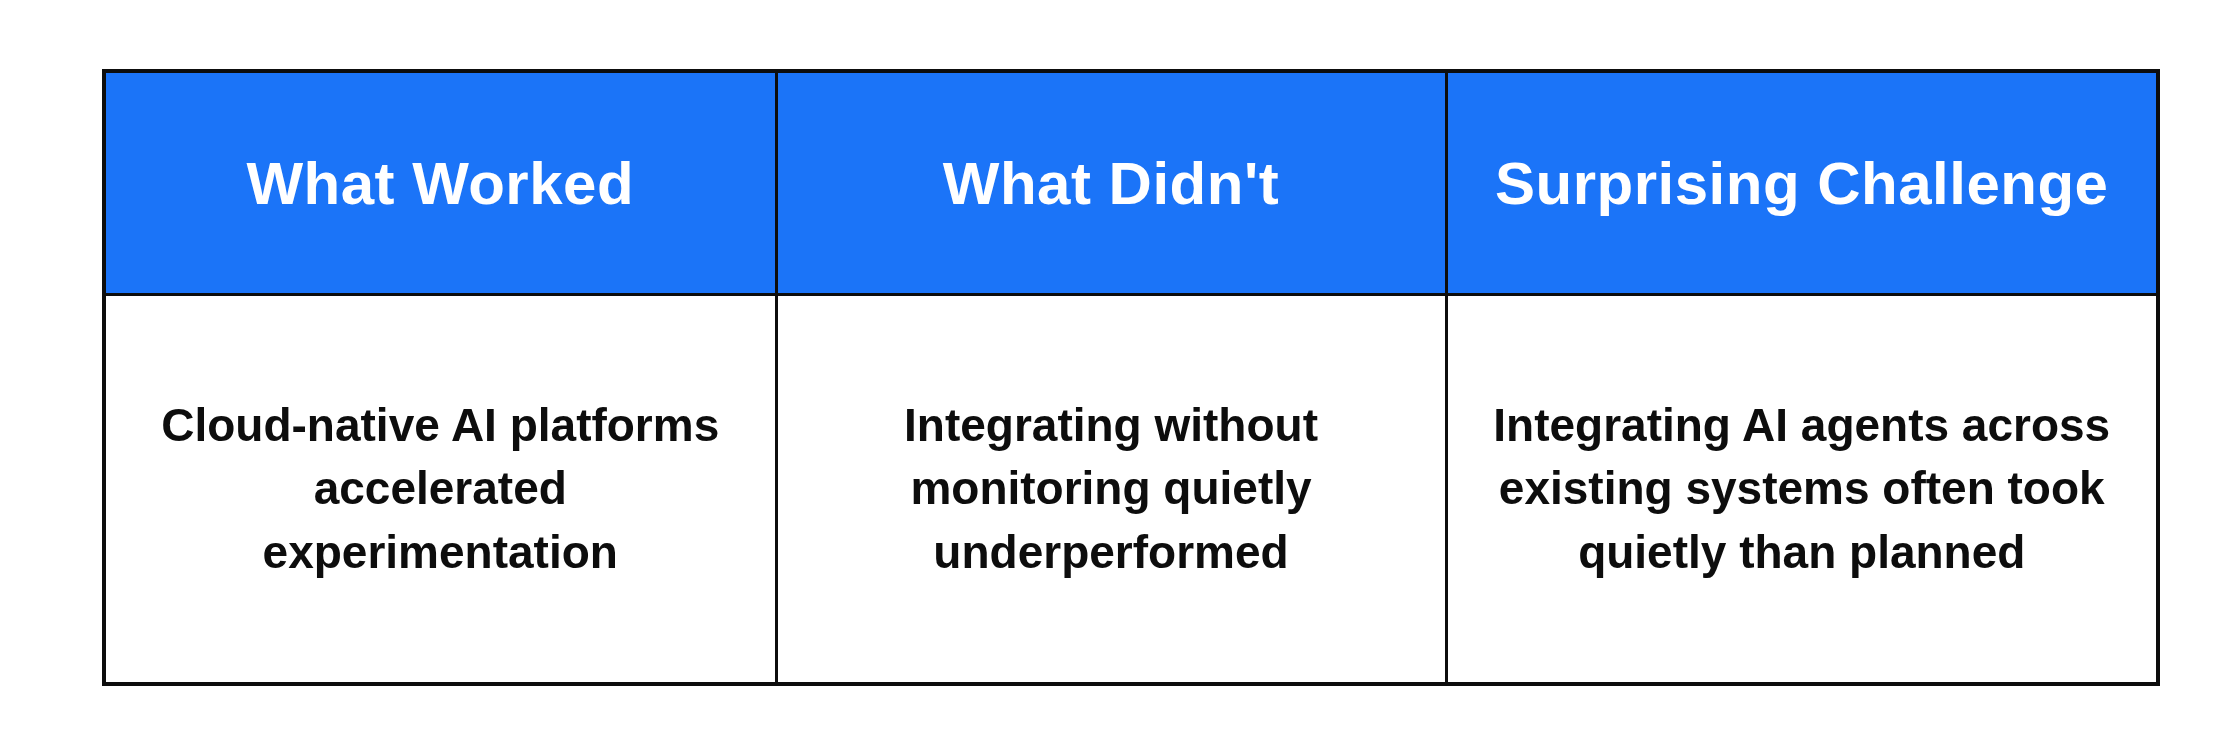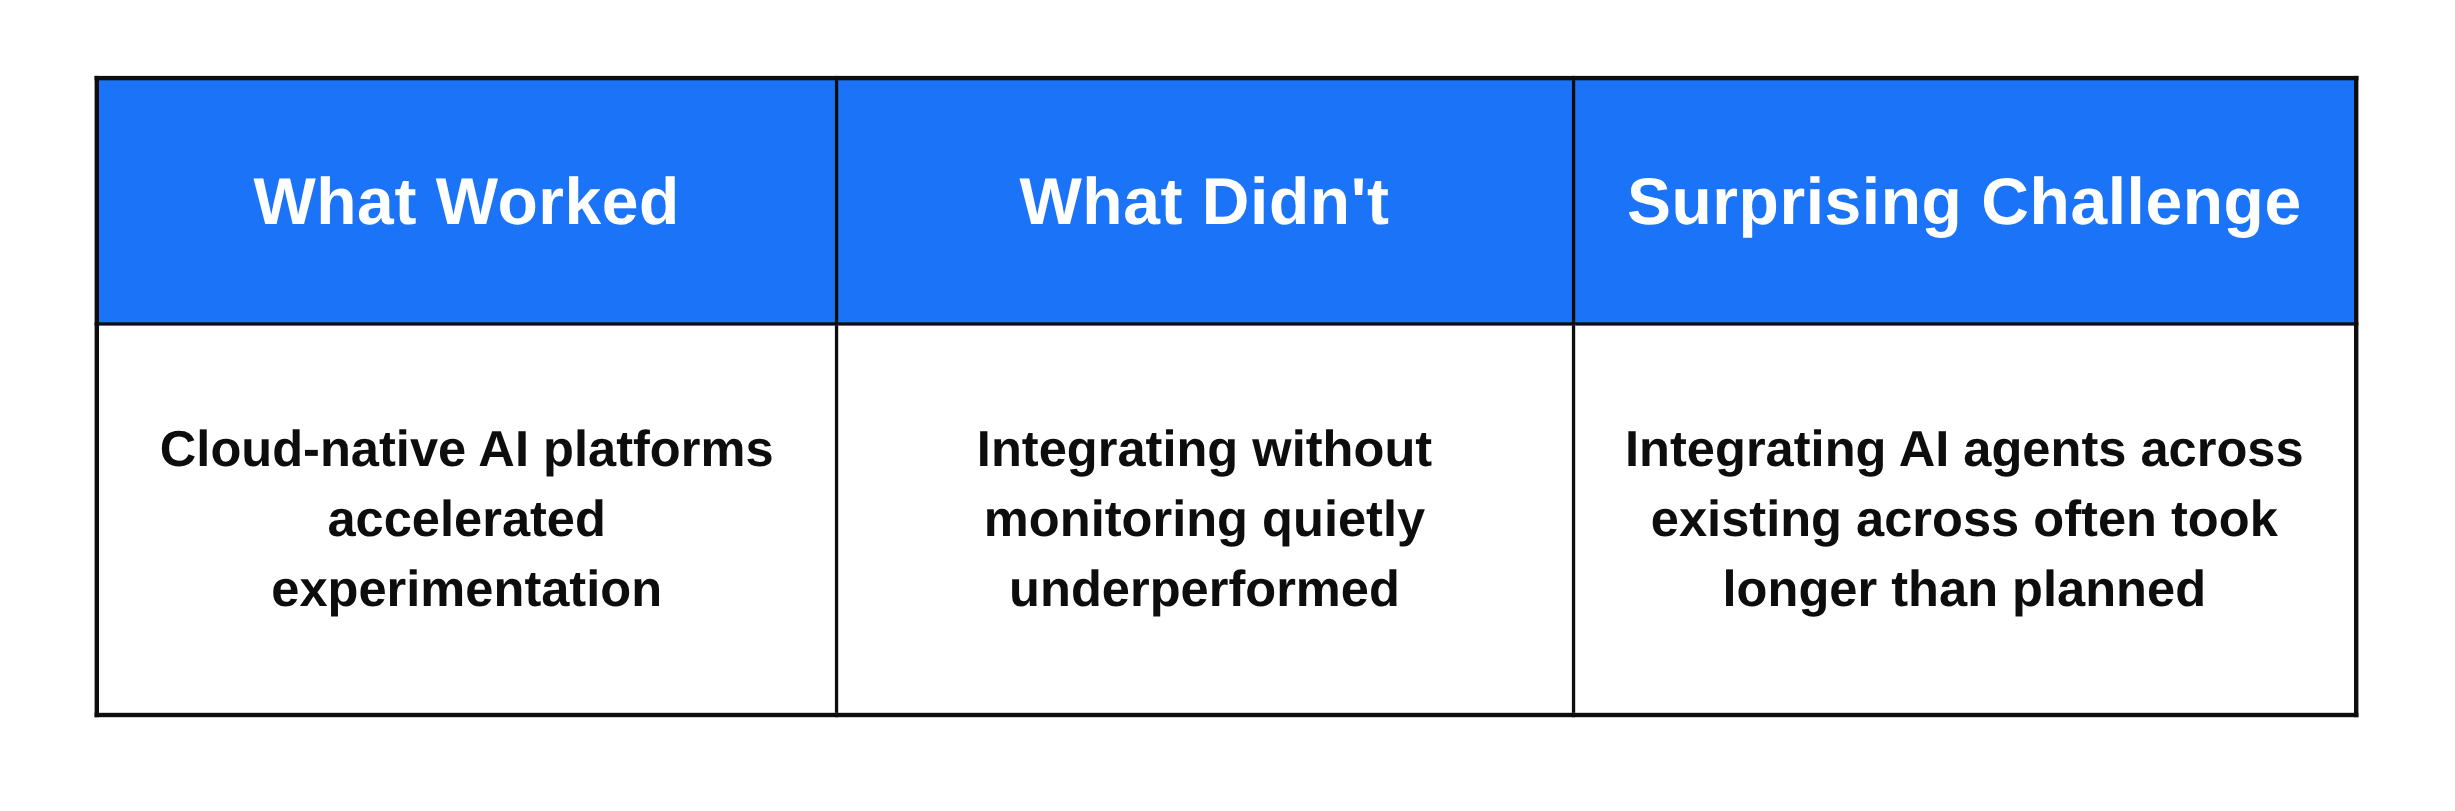--- a/index.html
+++ b/index.html
@@ -12,21 +12,21 @@
     overflow: hidden;
   }
   .canvas {
     position: relative;
     width: 2232px;
     height: 737px;
     background: #ffffff;
   }
   table.comparison {
     position: absolute;
-    left: 86px;
+    left: 102px;
     top: 69px;
     border-collapse: collapse;
     table-layout: fixed;
     border: 4px solid var(--border-color, #0d0d0d);
   }
   table.comparison th,
   table.comparison td {
     border: 3px solid var(--border-color, #0d0d0d);
     text-align: center;
     vertical-align: middle;
@@ -40,21 +40,21 @@
     letter-spacing: 0.5px;
     padding: 0 20px;
   }
   table.comparison td {
     background: var(--cell-bg-color, #ffffff);
     color: var(--body-text-color, #0d0d0d);
     font-size: 46px;
     font-weight: 700;
     height: 352px;
     line-height: 1.38;
-    padding: 0 28px;
+    padding: 17px 28px;
   }
 </style>
 </head>
 <body style="background: rgb(255, 255, 255);">
 
 <div class="canvas">
   <table class="comparison">
     <colgroup>
       <col style="width:672px">
       <col style="width:670px">
@@ -64,17 +64,17 @@
       <tr>
         <th>What Worked</th>
         <th>What Didn't</th>
         <th>Surprising Challenge</th>
       </tr>
     </thead>
     <tbody>
       <tr>
         <td>Cloud-native AI platforms accelerated experimentation</td>
         <td>Integrating without monitoring quietly underperformed</td>
-        <td>Integrating AI agents across existing across often took longer than planned</td>
+        <td>Integrating AI agents across existing systems often took quietly than planned</td>
       </tr>
     </tbody>
   </table>
 </div>
 
 </body></html>

